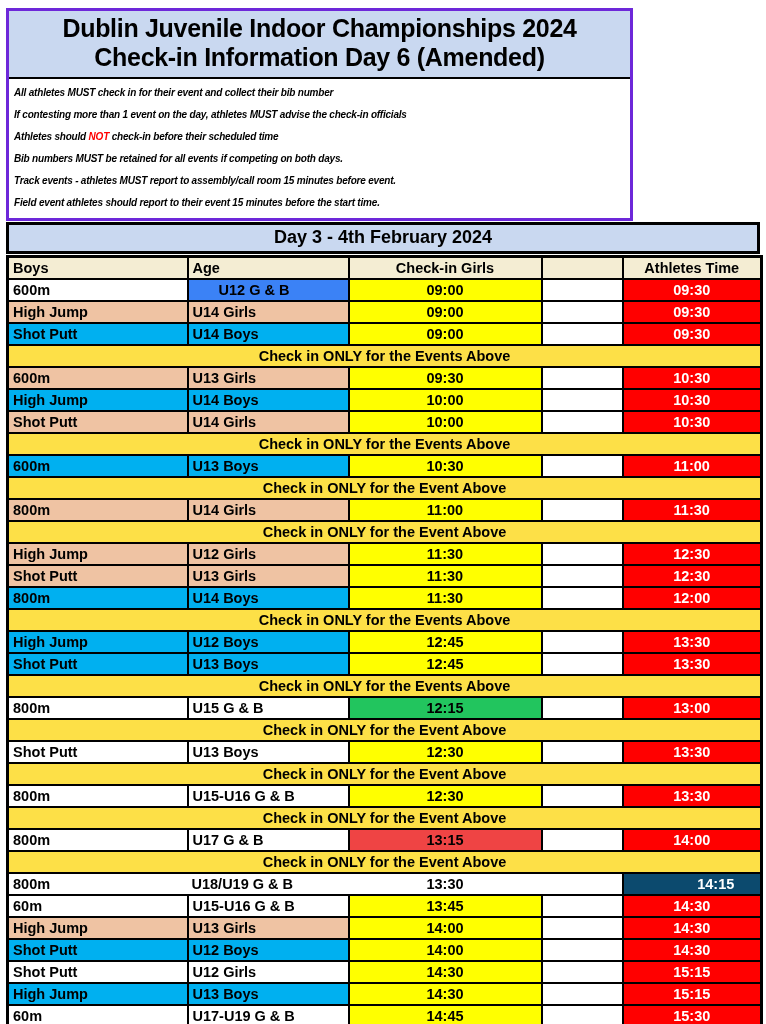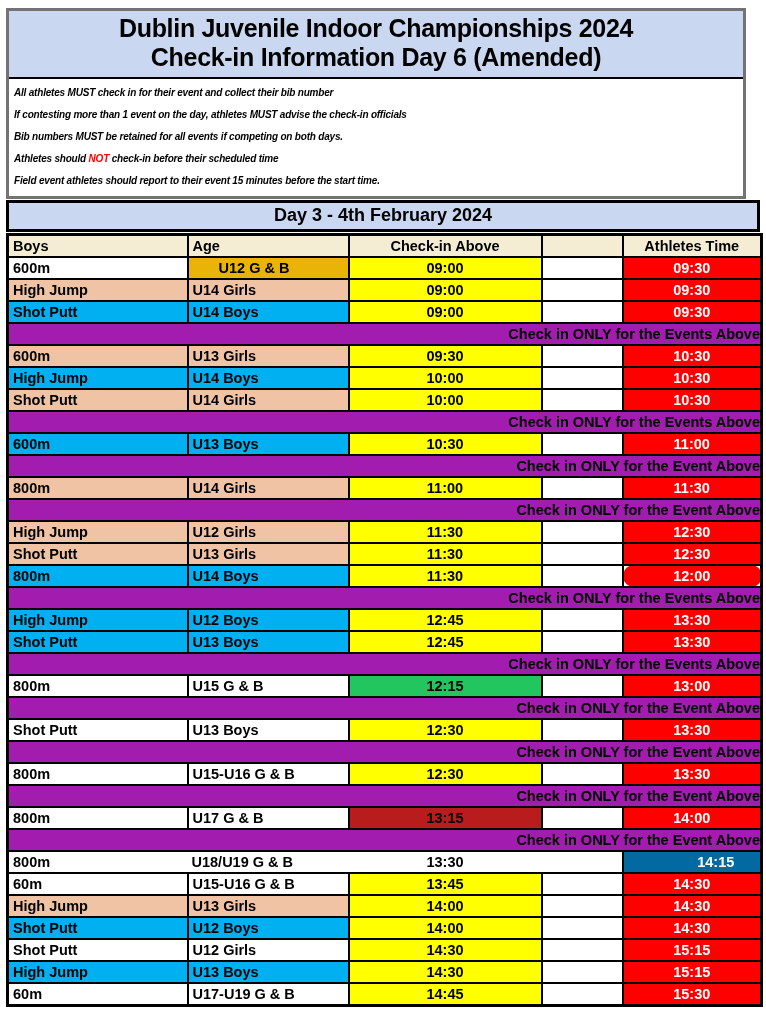--- a/index.html
+++ b/index.html
@@ -5,21 +5,21 @@
   html,body { margin:0; padding:0; background:#ffffff; }
   body {
     width:766px; height:1024px;
     font-family:"Liberation Sans", sans-serif;
     font-weight:bold; color:#000;
     position:relative;
   }
   .sheet { position:absolute; left:6px; top:8px; width:754px; }
 
   
-  .title-box { border:3px solid #737373; box-sizing:border-box; width:740px; }
+  .title-box { border:3px solid #6d28d9; box-sizing:border-box; width:627px; }
   .title-band {
     background:#C9D8F0; border-bottom:2px solid #000;
     text-align:center; padding:3px 0 5px 0;
   }
   .title-line { font-size:25px; line-height:29px; letter-spacing:-0.3px; }
   .info { background:#fff; padding:3px 0 4px 5px; }
   .info-line { font-size:10px; line-height:22px; letter-spacing:-0.2px; white-space:nowrap;font-style:italic; }
   .hl-red { color:#FF0000; }
 
   
@@ -41,68 +41,69 @@
     border:2px solid #000; height:20px;
     font-size:14.5px; font-weight:bold;
     overflow:hidden; white-space:nowrap; padding:0;
   }
   th { background:#F4EDD3; }
   th.h-left { text-align:left; padding-left:4px; }
   th.h-center { text-align:center; }
   td.c-event, td.c-age { text-align:left; padding-left:4px; }
   td.c-time, td.c-blank, td.c-close { text-align:center; }
   td.c-close { color:#ffffff; }
-  td.banner { background:#a21caf; text-align:right; color:#000; }
+  td.banner { background:#fde047; text-align:center; color:#000; }
   
   td.nv-r { border-right-style:hidden; }
   td.nv-lr { border-left-style:hidden; border-right-style:hidden; }
   td.nv-l { border-left-style:hidden; }
 </style>
 </head>
 <body>
 
 <div class="sheet">
 
   <div class="title-box">
     <div class="title-band">
       <div class="title-line">Dublin Juvenile Indoor Championships 2024</div>
       <div class="title-line">Check-in Information Day 6 (Amended)</div>
     </div>
     <div class="info">
       <div class="info-line">All athletes MUST check in for their event and collect their bib number</div>
       <div class="info-line">If contesting more than 1 event on the day, athletes MUST advise the check-in officials</div>
+      <div class="info-line"><span>Athletes should </span><span class="hl-red">NOT</span><span> check-in before their scheduled time</span></div>
       <div class="info-line">Bib numbers MUST be retained for all events if competing on both days.</div>
-      <div class="info-line"><span>Athletes should </span><span class="hl-red">NOT</span><span> check-in before their scheduled time</span></div>
+      <div class="info-line">Track events - athletes MUST report to assembly/call room 15 minutes before event.</div>
       <div class="info-line">Field event athletes should report to their event 15 minutes before the start time.</div>
     </div>
   </div>
 
   <div class="day-band">Day 3 - 4th February 2024</div>
 
   <table>
     <colgroup>
       <col class="c1">
         <col class="c2">
         <col class="c3">
         <col class="c4">
         <col class="c5">
     </colgroup>
     <thead>
       <tr>
         <th class="h-left">Boys</th>
         <th class="h-left">Age</th>
-        <th class="h-center">Check-in Above</th>
+        <th class="h-center">Check-in Girls</th>
         <th class="h-center"></th>
         <th class="h-center">Athletes Time</th>
       </tr>
     </thead>
     <tbody>
         <tr>
           <td class="c-event" style="background: rgb(255, 255, 255);">600m</td>
-          <td class="c-age" style="background: #eab308; padding-left: 30px;">U12 G &amp; B</td>
+          <td class="c-age" style="background: #3b82f6; padding-left: 30px;">U12 G &amp; B</td>
           <td class="c-time" style="background: rgb(255, 255, 0);">09:00</td>
           <td class="c-blank" style="background: rgb(255, 255, 255);"></td>
           <td class="c-close" style="background: rgb(255, 0, 0);">09:30</td>
         </tr>
         <tr>
           <td class="c-event" style="background: rgb(239, 195, 163);">High Jump</td>
           <td class="c-age" style="background: rgb(239, 195, 163);">U14 Girls</td>
           <td class="c-time" style="background: rgb(255, 255, 0);">09:00</td>
           <td class="c-blank" style="background: rgb(255, 255, 255);"></td>
           <td class="c-close" style="background: rgb(255, 0, 0);">09:30</td>
@@ -173,21 +174,21 @@
           <td class="c-age" style="background: rgb(239, 195, 163);">U13 Girls</td>
           <td class="c-time" style="background: rgb(255, 255, 0);">11:30</td>
           <td class="c-blank" style="background: rgb(255, 255, 255);"></td>
           <td class="c-close" style="background: rgb(255, 0, 0);">12:30</td>
         </tr>
         <tr>
           <td class="c-event" style="background: rgb(0, 176, 240);">800m</td>
           <td class="c-age" style="background: rgb(0, 176, 240);">U14 Boys</td>
           <td class="c-time" style="background: rgb(255, 255, 0);">11:30</td>
           <td class="c-blank" style="background: rgb(255, 255, 255);"></td>
-          <td class="c-close" style="background: rgb(255, 0, 0); border-radius: 11px;">12:00</td>
+          <td class="c-close" style="background: rgb(255, 0, 0);">12:00</td>
         </tr>
         <tr>
           <td colspan="5" class="banner">Check in ONLY for the Events Above</td>
         </tr>
         <tr>
           <td class="c-event" style="background: rgb(0, 176, 240);">High Jump</td>
           <td class="c-age" style="background: rgb(0, 176, 240);">U12 Boys</td>
           <td class="c-time" style="background: rgb(255, 255, 0);">12:45</td>
           <td class="c-blank" style="background: rgb(255, 255, 255);"></td>
           <td class="c-close" style="background: rgb(255, 0, 0);">13:30</td>
@@ -228,33 +229,33 @@
           <td class="c-time" style="background: rgb(255, 255, 0);">12:30</td>
           <td class="c-blank" style="background: rgb(255, 255, 255);"></td>
           <td class="c-close" style="background: rgb(255, 0, 0);">13:30</td>
         </tr>
         <tr>
           <td colspan="5" class="banner">Check in ONLY for the Event Above</td>
         </tr>
         <tr>
           <td class="c-event" style="background: rgb(255, 255, 255);">800m</td>
           <td class="c-age" style="background: rgb(255, 255, 255);">U17 G &amp; B</td>
-          <td class="c-time" style="background: #b91c1c;">13:15</td>
+          <td class="c-time" style="background: #ef4444;">13:15</td>
           <td class="c-blank" style="background: rgb(255, 255, 255);"></td>
           <td class="c-close" style="background: rgb(255, 0, 0);">14:00</td>
         </tr>
         <tr>
           <td colspan="5" class="banner">Check in ONLY for the Event Above</td>
         </tr>
         <tr>
           <td class="c-event nv-r" style="background: rgb(255, 255, 255);">800m</td>
           <td class="c-age nv-lr" style="background: rgb(255, 255, 255);">U18/U19 G &amp; B</td>
           <td class="c-time nv-lr" style="background: rgb(255, 255, 255);">13:30</td>
           <td class="c-blank nv-l" style="background: rgb(255, 255, 255);"></td>
-          <td class="c-close" style="background: #0369a1; padding-left: 48px;">14:15</td>
+          <td class="c-close" style="background: #0c4a6e; padding-left: 48px;">14:15</td>
         </tr>
         <tr>
           <td class="c-event" style="background: rgb(255, 255, 255);">60m</td>
           <td class="c-age" style="background: rgb(255, 255, 255);">U15-U16 G &amp; B</td>
           <td class="c-time" style="background: rgb(255, 255, 0);">13:45</td>
           <td class="c-blank" style="background: rgb(255, 255, 255);"></td>
           <td class="c-close" style="background: rgb(255, 0, 0);">14:30</td>
         </tr>
         <tr>
           <td class="c-event" style="background: rgb(239, 195, 163);">High Jump</td>

